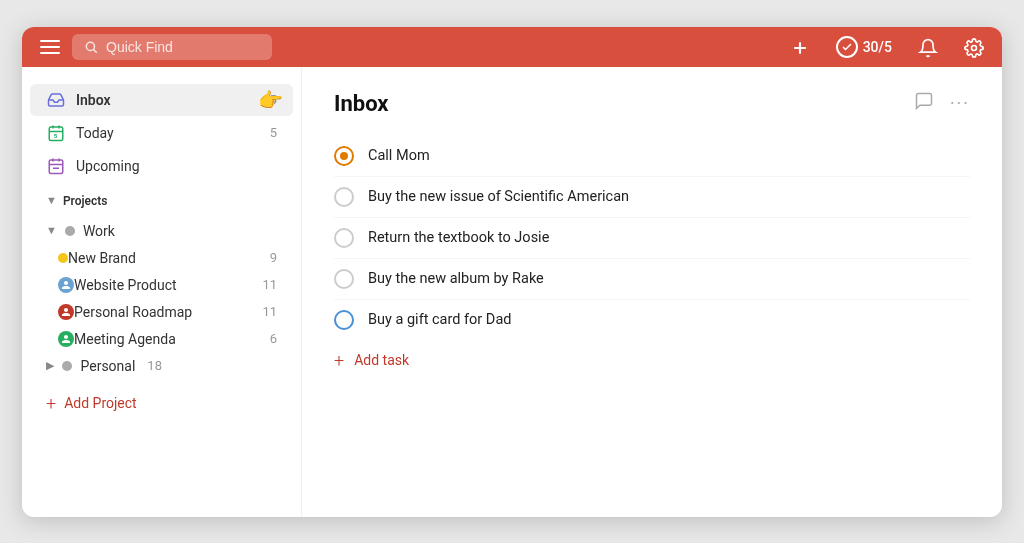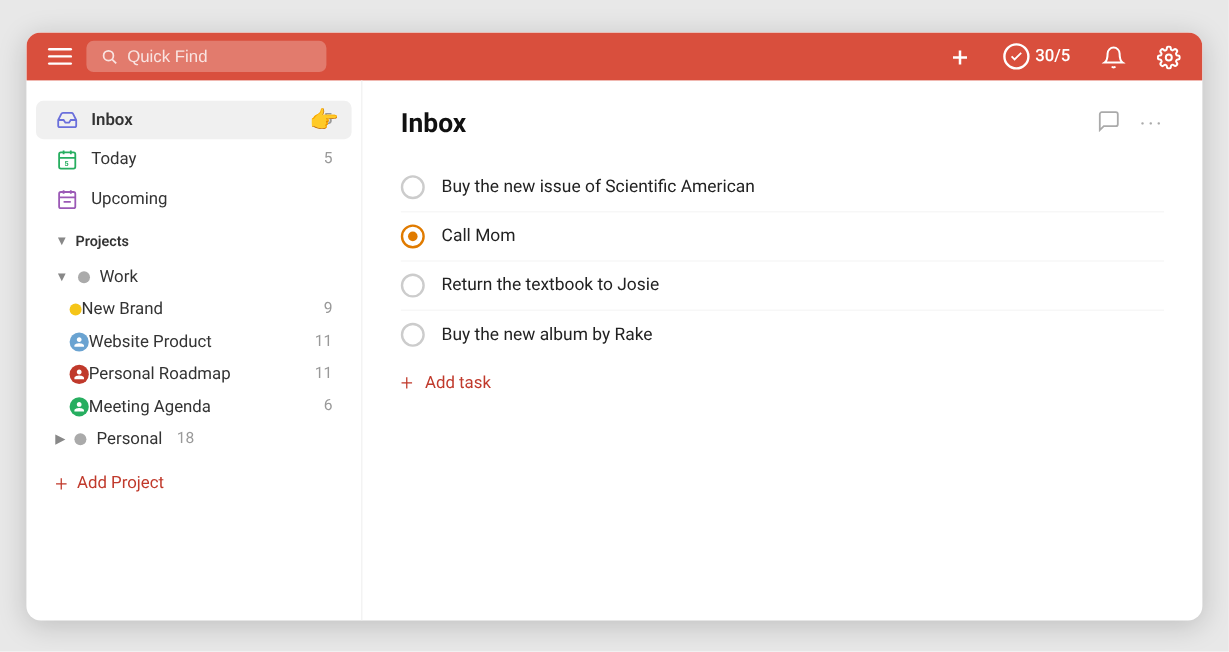--- a/index.html
+++ b/index.html
@@ -409,39 +409,43 @@
           </div>
           <div class="content-action-btn">
             <span style="letter-spacing:2px;font-size:18px;color:#aaa;">···</span>
           </div>
         </div>
       </div>
 
       <ul class="task-list">
 
         <li class="task-item">
+          <div class="task-circle orange"></div>
+          <span class="task-text">Call Mom</span>
+        </li>
+
+        <li class="task-item">
           <div class="task-circle"></div>
           <span class="task-text">Buy the new issue of Scientific American</span>
-        </li>
-
-        <li class="task-item">
-          <div class="task-circle orange"></div>
-          <span class="task-text">Call Mom</span>
         </li>
 
         <li class="task-item">
           <div class="task-circle"></div>
           <span class="task-text">Return the textbook to Josie</span>
         </li>
 
         <li class="task-item">
           <div class="task-circle"></div>
           <span class="task-text">Buy the new album by Rake</span>
         </li>
 
+        <li class="task-item">
+          <div class="task-circle blue"></div>
+          <span class="task-text">Buy a gift card for Dad</span>
+        </li>
       </ul>
 
       <div class="add-task-row">
         <span class="add-task-plus">+</span>
         <span>Add task</span>
       </div>
     </div>
   </div>
 </div>
 

